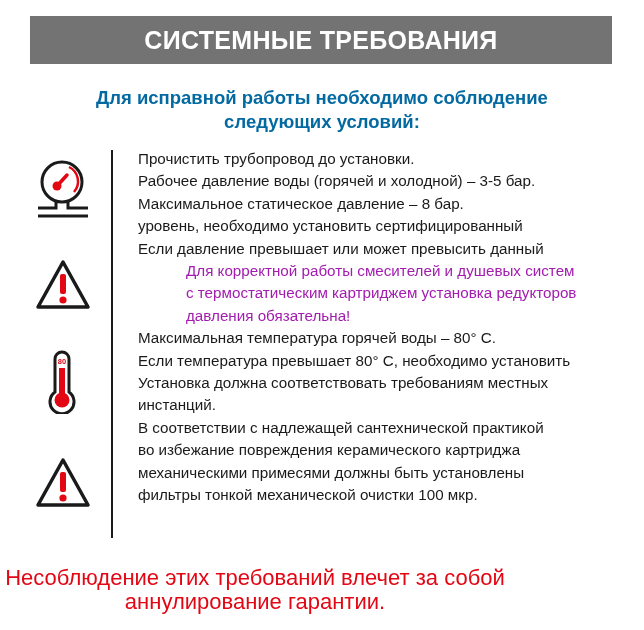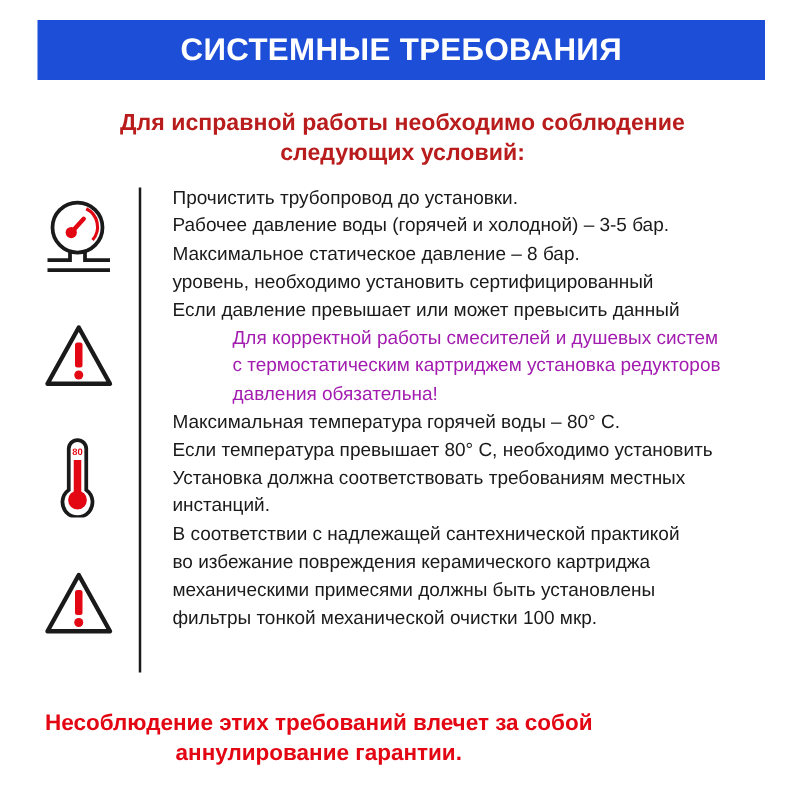--- a/index.html
+++ b/index.html
@@ -14,42 +14,42 @@
       overflow: hidden;
       font-family: "Liberation Sans", "DejaVu Sans", sans-serif;
       color: #1a1a1a;
     }
     .banner {
       position: absolute;
       left: 30px;
       top: 16px;
       width: 582px;
       height: 48px;
-      background: #1d4ed8;
+      background: #737373;
       display: flex;
       align-items: center;
       justify-content: center;
     }
     .banner-title {
       color: #ffffff;
       font-weight: bold;
       font-size: 25px;
       letter-spacing: 0.3px;
       font-family: "Liberation Sans", sans-serif;
     }
     .subtitle {
       position: absolute;
       left: 0;
       top: 86px;
       width: 644px;
       text-align: center;
       font-weight: bold;
       font-size: 18.5px;
       line-height: 24px;
-      color: #b91c1c;
+      color: #0369a1;
     }
     .subtitle span { display: block; }
     .divider {
       position: absolute;
       left: 111px;
       top: 150px;
       width: 2px;
       height: 388px;
       background: #1a1a1a;
     }
@@ -72,22 +72,22 @@
     .content .red {
       color: #a21caf;
       margin-left: 48px;
     }
     .footer {
       position: absolute;
       left: 0;
       top: 566px;
       width: 510px;
       text-align: center;
-      font-weight: bold;
-      font-size: 18px;
+      font-weight: normal;
+      font-size: 22px;
       line-height: 24px;
       color: #e30613;
     }
     .footer span { display: block; }
   </style>
 </head>
 <body>
 
 <div class="banner">
   <span class="banner-title">СИСТЕМНЫЕ ТРЕБОВАНИЯ</span>

